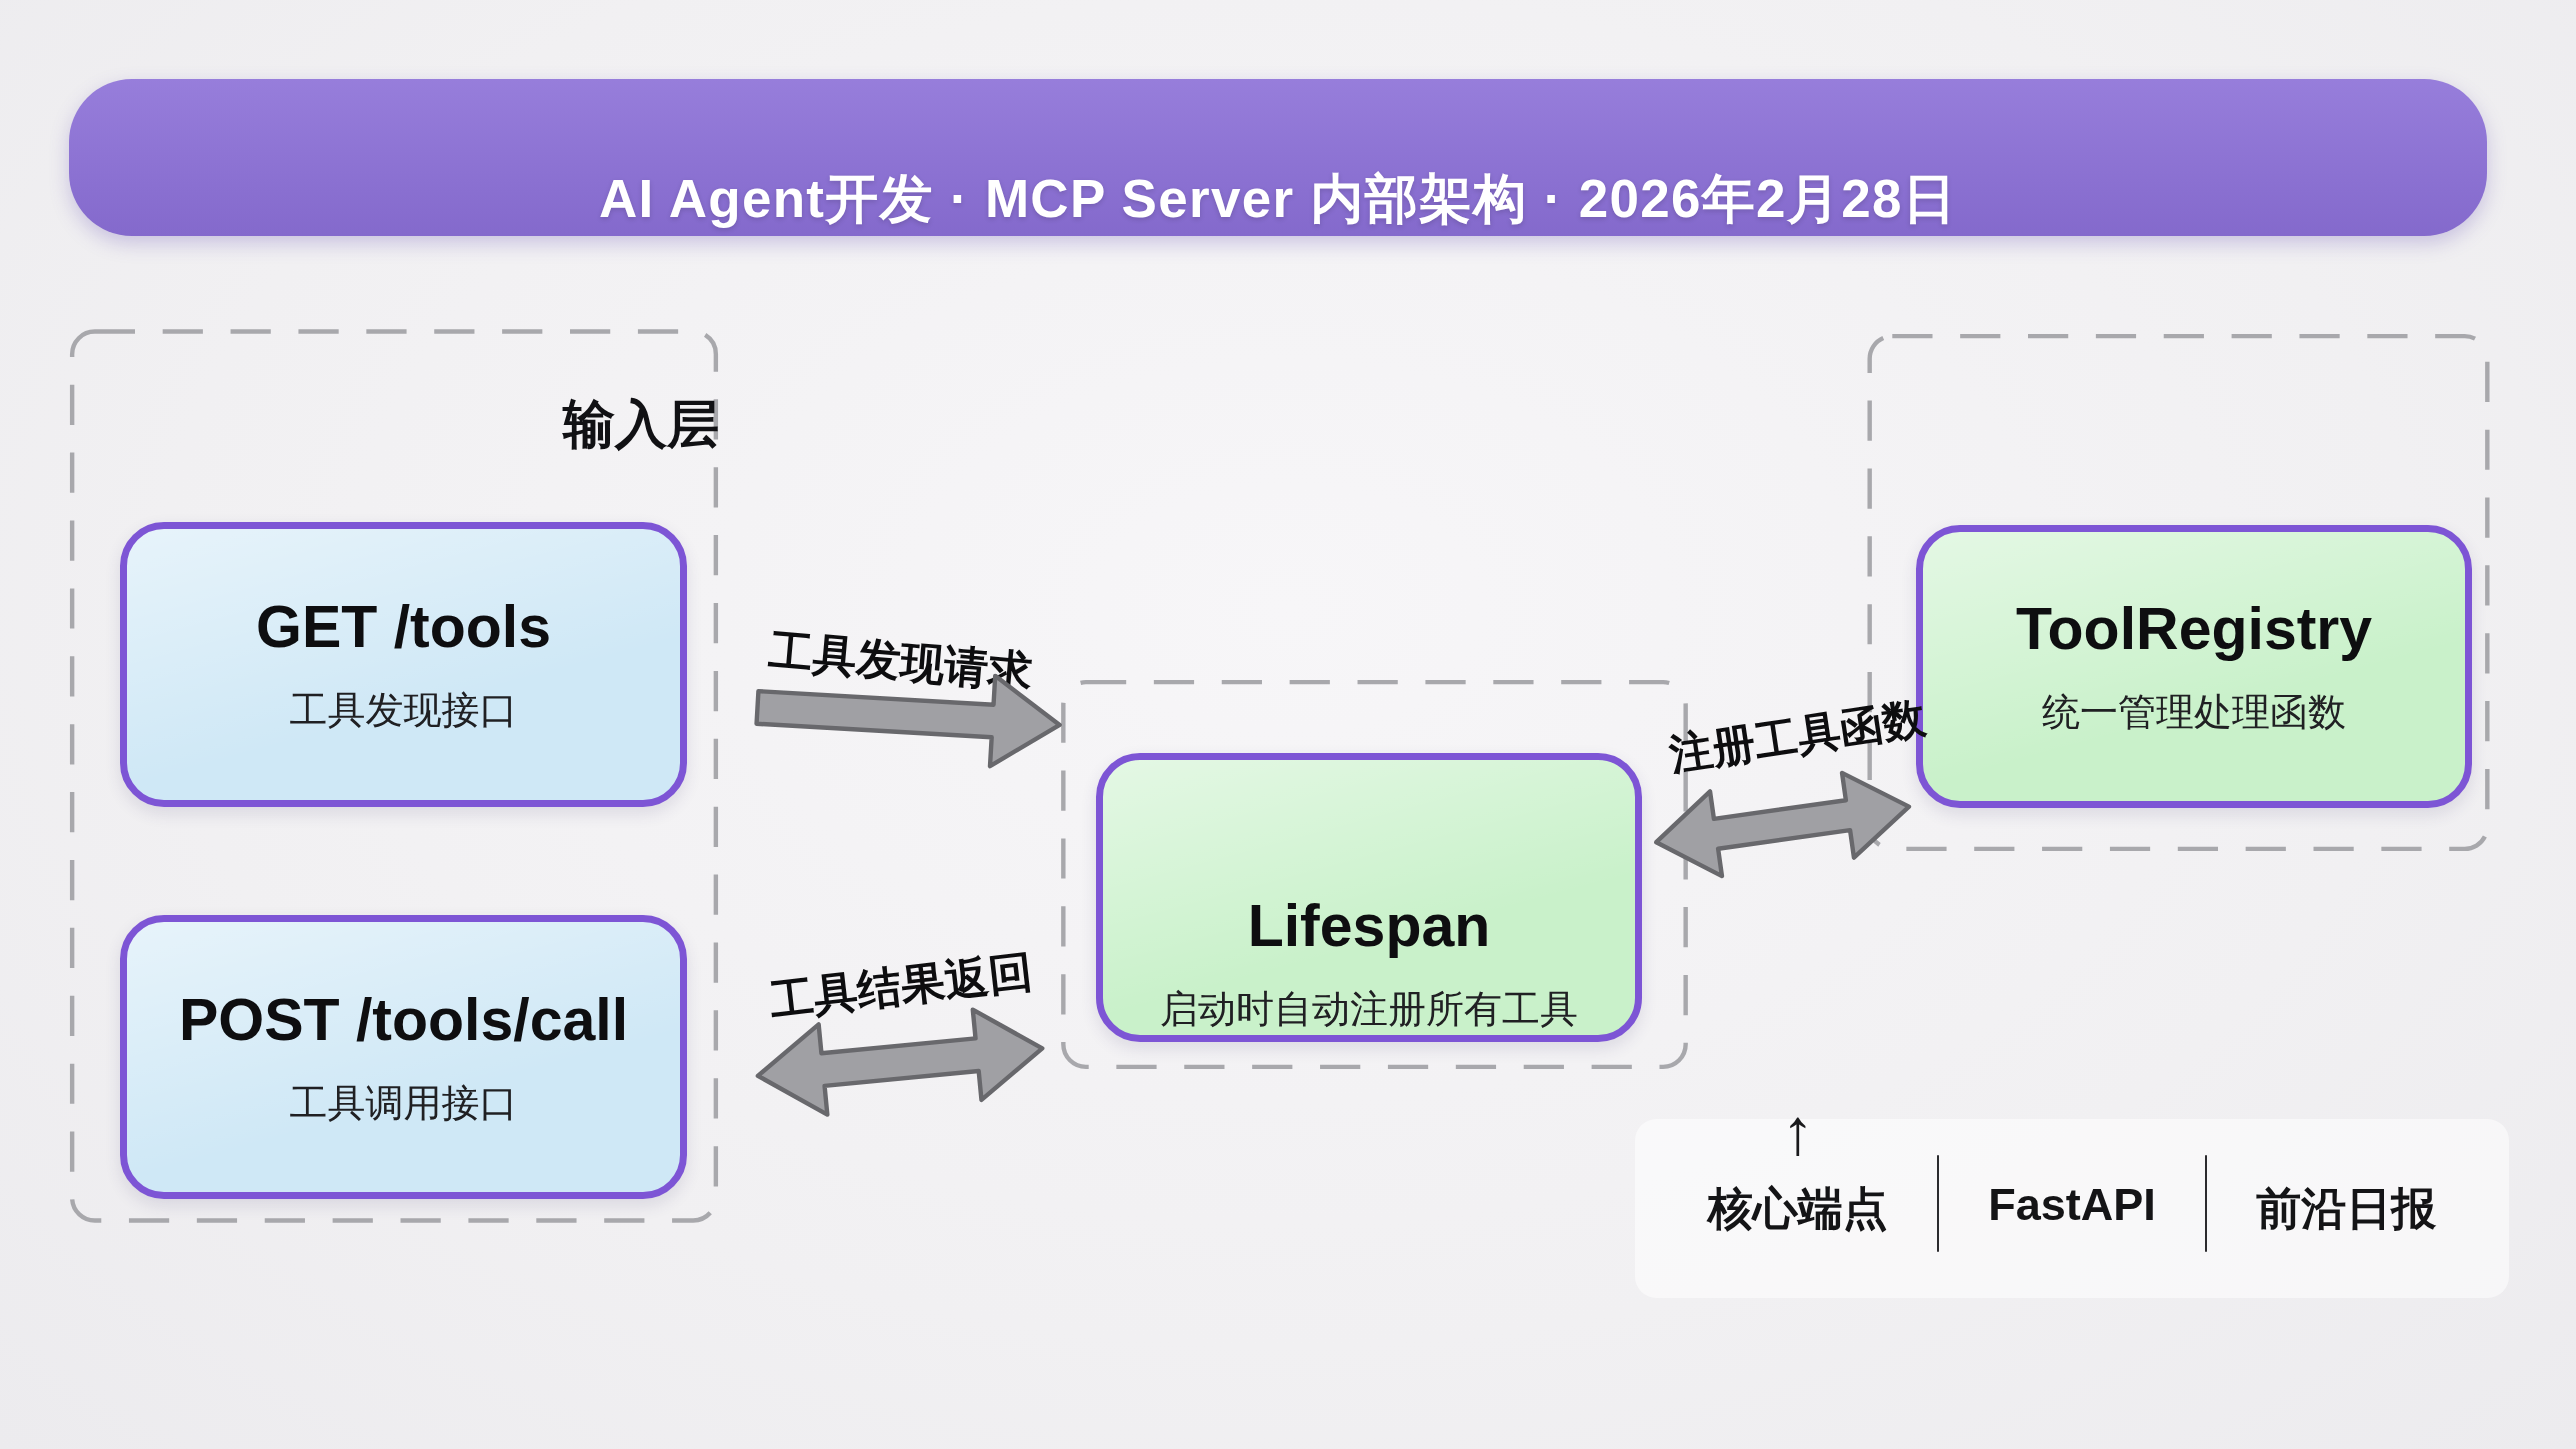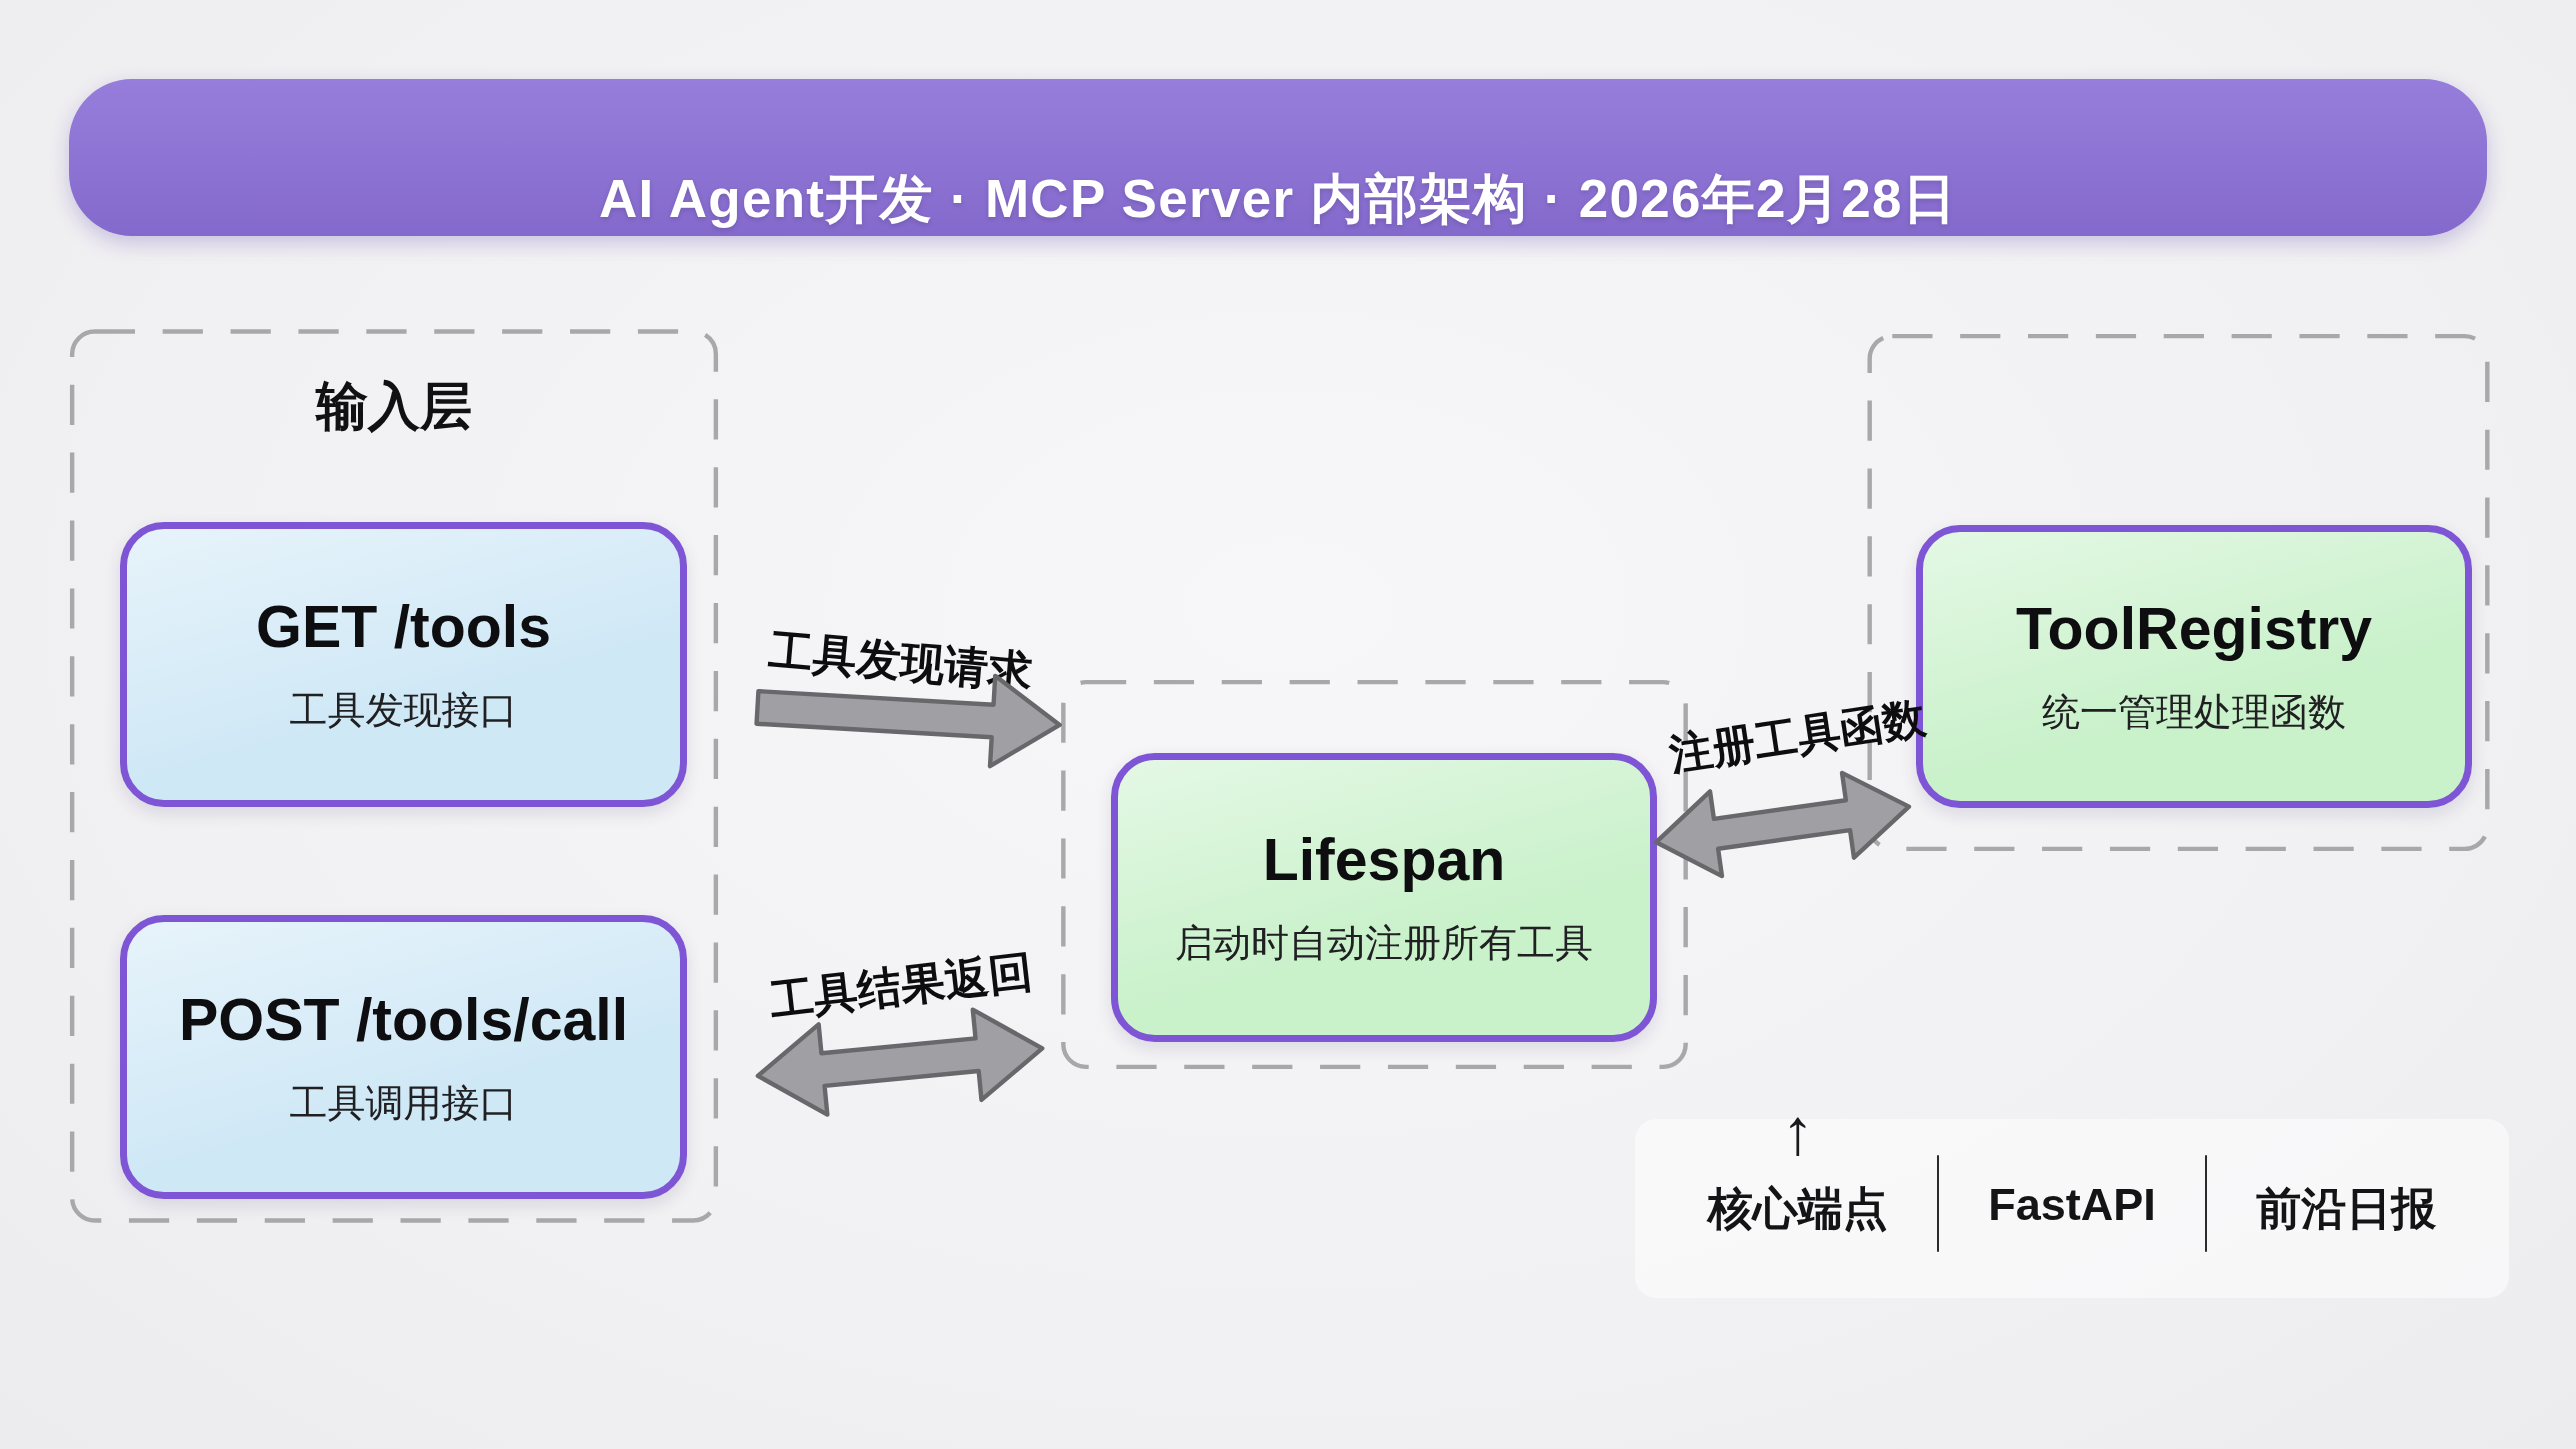--- a/index.html
+++ b/index.html
@@ -22,33 +22,33 @@
 
   
   .panel{position:absolute;}
   .panel svg.dash{position:absolute;left:0;top:0;}
   .dash rect{fill:none;stroke:var(--dash-border);stroke-width:7;}
   .panel h2{position:absolute;left:0;right:0;margin:0;text-align:center;
     font-size:52px;font-weight:700;color:#111114;}
   .panel-input{left:69px;top:328px;width:650px;height:896px;}
   .panel-core{left:1060px;top:679px;width:629px;height:391px;}
   .panel-proc{left:1866px;top:333px;width:625px;height:519px;}
-  .panel h2{top:44px;}
+  .panel h2{top:62px;text-align:right;}
 
   
   .node{position:absolute;border:7.5px solid var(--node-border);border-radius:44px;
     display:flex;flex-direction:column;align-items:center;justify-content:center;gap:24px;
     box-shadow:0 6.3px 16.4px rgba(60,50,110,.12);}
   .node-blue{background:linear-gradient(165deg, rgba(255,255,255,.50), rgba(255,255,255,0) 62%), var(--input-node-bg);}
   .node-green{background:linear-gradient(165deg, rgba(255,255,255,.50), rgba(255,255,255,0) 62%), var(--core-node-bg);}
   .node .node-title{font-size:59px;font-weight:700;color:#0e0e10;white-space:nowrap;}
   .node .node-sub{font-size:38px;font-weight:500;color:#202023;white-space:nowrap;}
   .node-get{left:51px;top:194px;width:553px;height:271px;}
   .node-post{left:51px;top:587px;width:553px;height:270px;}
-  .node-lifespan{left:51px;top:74px;width:532px;height:275px;}
+  .node-lifespan{left:36px;top:74px;width:532px;height:275px;justify-content:flex-end;}
   .node-registry{left:50px;top:192px;width:542px;height:269px;text-align:right;}
 
   
   .flow-arrow{position:absolute;}
   .flow-arrow path{fill:var(--arrow-fill);stroke:var(--arrow-stroke);stroke-width:7;stroke-linejoin:round;}
   .arrow-discover{left:751px;top:662px;transform:rotate(3.3deg);}
   .arrow-result{left:752px;top:1008px;transform:rotate(-5.5deg);}
   .arrow-register{left:1650px;top:774px;transform:rotate(-8deg);}
   .flow-label{position:absolute;font-size:44px;font-weight:700;color:#0d0d0f;white-space:nowrap;
     transform-origin:left center;}

